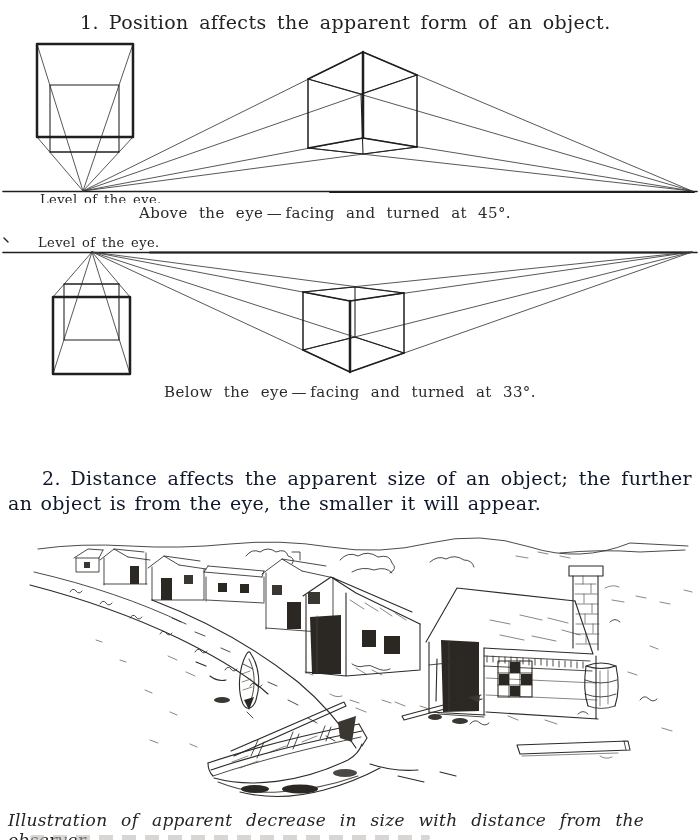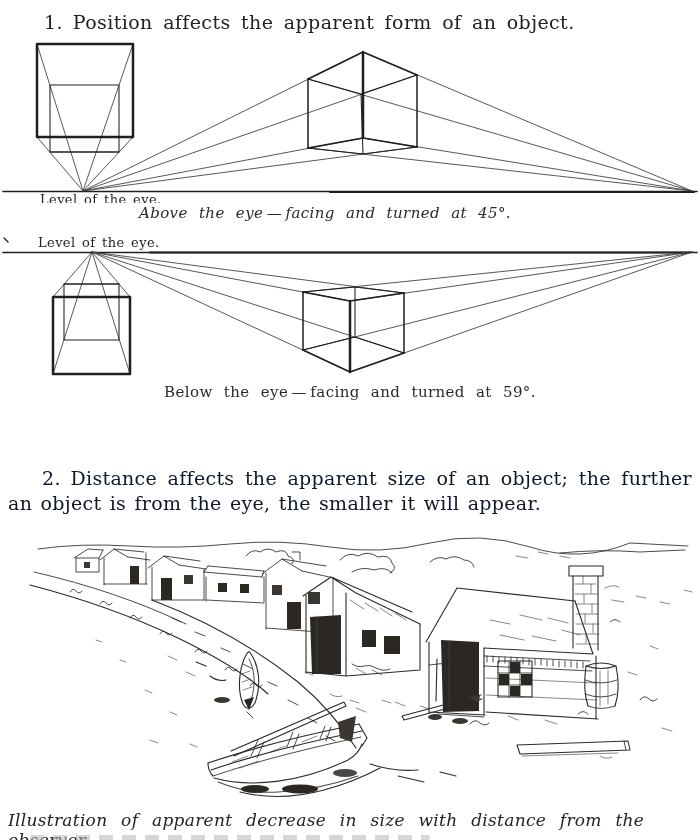--- a/index.html
+++ b/index.html
@@ -1,24 +1,24 @@
 <!DOCTYPE html>
 <html><head>
 <meta charset="utf-8">
 <style>
   html,body{margin:0;padding:0;background:#ffffff;}
   .page{position:relative;width:700px;height:840px;background:#ffffff;overflow:hidden;
         font-family:"DejaVu Serif","Liberation Serif",serif;color:#1f1f1f;}
-  .h1{position:absolute;top:11px;left:0;width:100%;padding-left:44px;box-sizing:border-box;
+  .h1{position:absolute;top:11px;left:0;width:100%;padding-left:80px;box-sizing:border-box;
       font-size:19px;letter-spacing:.4px;word-spacing:4px;color:#222;}
   .h2{position:absolute;top:466px;left:8px;right:8px;font-size:19px;line-height:25px;
       text-indent:34px;text-align:justify;letter-spacing:.3px;word-spacing:2px;color:#0f172a;}
   .cap{position:absolute;width:700px;text-align:center;font-size:15px;letter-spacing:.4px;
        word-spacing:6px;color:#2a2a2a;}
-  .cap1{top:204px;padding-right:50px;box-sizing:border-box;font-style:italic;}
+  .cap1{top:204px;padding-right:50px;box-sizing:border-box;}
   .cap2{top:383px;}
   .cap3{position:absolute;top:810px;left:8px;width:686px;font-style:italic;font-size:17px;
         letter-spacing:.3px;word-spacing:8px;color:#242424;}
   svg.fig{position:absolute;left:0;display:block;}
   .fig1{top:38px;}
   .fig2{top:228px;}
   .fig3{top:526px;}
   .eyelabel{font-family:"DejaVu Serif","Liberation Serif",serif;font-size:13px;fill:#242424;
             letter-spacing:.4px;word-spacing:2px;}
   .sliver{position:absolute;top:835px;left:30px;width:400px;height:5px;border-radius:2px;opacity:.55;
@@ -92,21 +92,21 @@
     </g>
     <g>
       <path class="ink thick" d="M350 301V372"></path>
       <path class="ink med" d="M303 292V350M404 293V353"></path>
       <path class="ink med" d="M350 301L303 292M350 301L404 293M350 372L303 350M350 372L404 353"></path>
       <path class="ink thin" d="M303 292L355 287M404 293L355 287M355 287V337M303 350L355 337M404 353L355 337"></path>
     </g>
     <text class="eyelabel" x="38" y="247">Level of the eye.</text>
   </svg>
 
-  <div class="cap cap2">Below the eye — facing and turned at 59°.</div>
+  <div class="cap cap2">Below the eye — facing and turned at 33°.</div>
 
   <div class="h2">2. Distance affects the apparent size of an object; the further an object is from the eye, the smaller it will appear.</div>
 
   <svg class="fig fig3" width="700" height="282" viewBox="0 526 700 282" xmlns="http://www.w3.org/2000/svg">
 
     <g>
       <path class="sk sk-l" d="M38 549Q80 543 130 546T230 544T330 547T430 543T530 547T630 543L688 546"></path>
       <path class="sk sk-l" d="M560 553Q600 549 640 552L685 550"></path>
       <path class="sk sk-f" d="M516 556l12 2M538 552l10 2M560 556l10 2M612 600l12 2M636 596l10 2M660 602l10 2M684 590l8 2"></path>
     </g>

